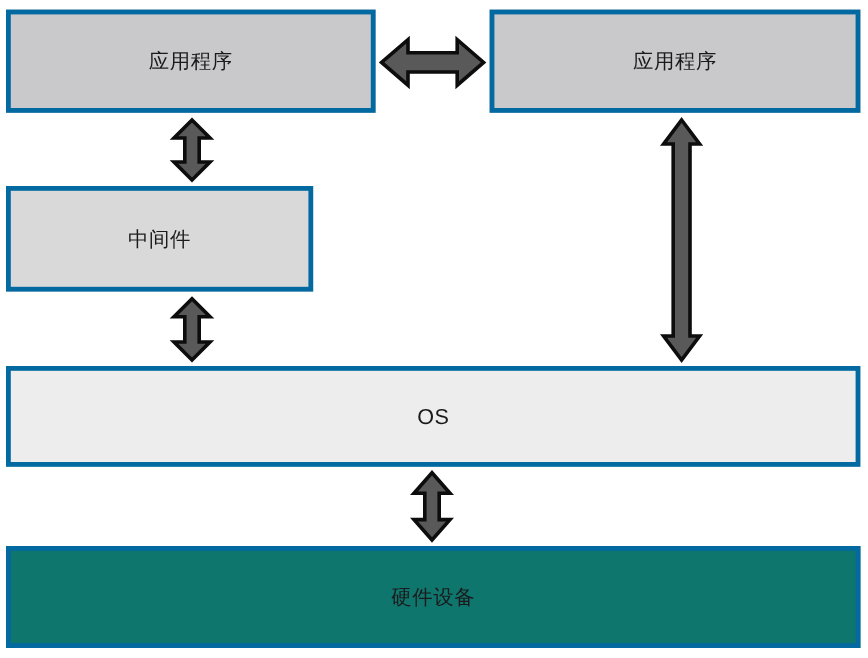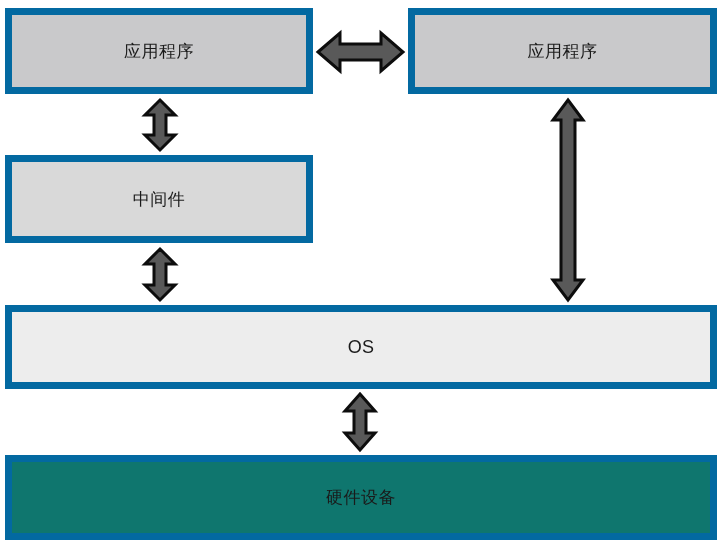--- a/index.html
+++ b/index.html
@@ -14,41 +14,41 @@
   #diagram-canvas {
     position: relative;
     width: 723px;
     height: 548px;
     background: #ffffff;
     overflow: hidden;
   }
   .node-box {
     position: absolute;
     box-sizing: border-box;
-    border: 7px solid #0369a1;
+    border: 4px solid #0369a1;
     display: flex;
     align-items: center;
     justify-content: center;
   }
   .node-label {
     font-size: 17px;
     color: #1a1a1a;
     letter-spacing: 0.5px;
     line-height: 1;
     white-space: nowrap;
     user-select: none;
   }
   .node-label.latin {
     font-size: 18px;
     letter-spacing: 0.2px;
   }
   
   #box-app-left   { left: 5px;   top: 8px;   width: 308px; height: 86px; }
   #box-app-right  { left: 408px; top: 8px;   width: 309px; height: 86px; }
-  #box-middleware { left: 5px;   top: 155px; width: 308px; height: 88px; }
+  #box-middleware { left: 5px;   top: 155px; width: 256px; height: 88px; }
   #box-os         { left: 5px;   top: 305px; width: 712px; height: 84px; }
   #box-hardware   { left: 5px;   top: 455px; width: 712px; height: 85px; }
 
   
   .arrow {
     position: absolute;
   }
   .arrow svg {
     display: block;
     width: 100%;

